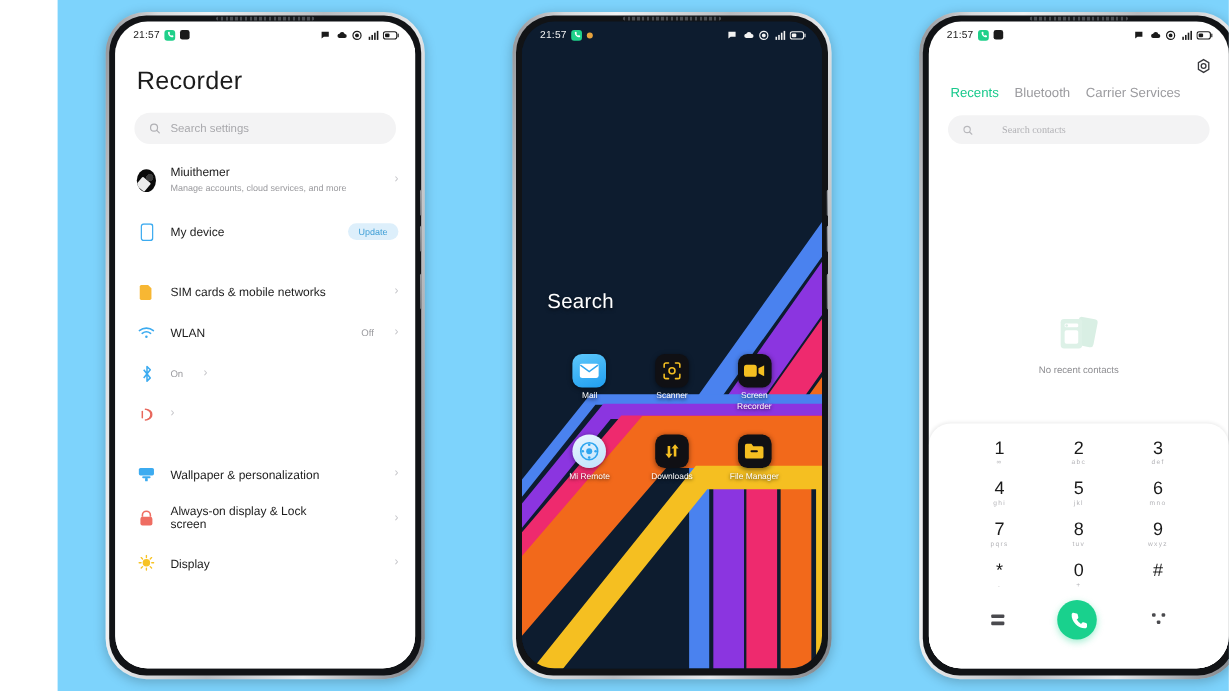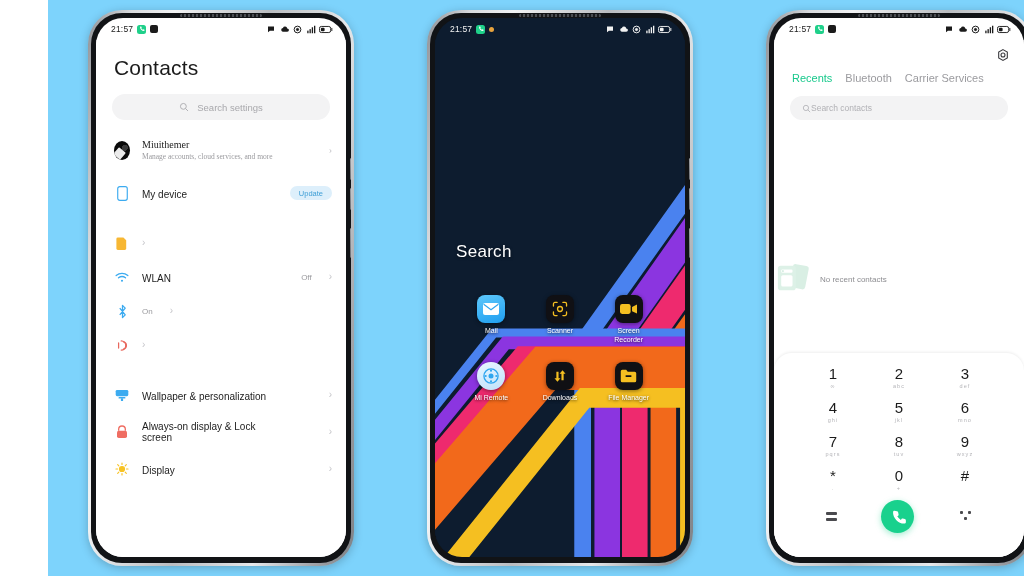--- a/index.html
+++ b/index.html
@@ -73,21 +73,20 @@
   
   .settings-body { height: calc(100% - 22px); background: #fff; padding: 0 0 0 0; }
   .settings-title {
     font-size: 21px; font-weight: 400; color: #1b1b1b;
     padding: 16px 0 0 18px; letter-spacing: .2px;
   }
   .search-pill {
     margin: 14px 16px 0 16px; height: 26px; border-radius: 13px;
     background: #f3f3f4; display: flex; align-items: center; gap: 8px;
     padding: 0 12px;
-    justify-content: center;
   }
   .search-pill .txt { font-size: 9.5px; color: #a8a8ac; }
   .rows { margin-top: 10px; }
   .row {
     display: flex; align-items: center; gap: 12px;
     padding: 0 14px 0 18px; min-height: 34px;
   }
   .row .ic { width: 16px; display: flex; justify-content: center; flex: 0 0 16px; }
   .row .body { flex: 1; min-width: 0; }
   .row .lbl { font-size: 10px; color: #1c1c1c; line-height: 12px; }
@@ -137,26 +136,26 @@
   .ic-remote { background: linear-gradient(160deg,#eaf6ff,#bfe2fb); }
 
   
   .dialer { height: calc(100% - 22px); background: #fff; position: relative; text-align: right; }
   .dial-gear { position: absolute; right: 14px; top: 8px; }
   .tabs { display: flex; gap: 13px; padding: 32px 0 0 18px; align-items: baseline; }
   .tab { font-size: 11px; color: #9b9b9f; }
   .tab.active { color: #18c98c; }
   .dial-search {
     margin: 12px 16px 0 16px; height: 24px; border-radius: 12px;
-    background: #f3f3f4; display: flex; align-items: center; gap: 0; padding: 0 12px;
+    background: #f3f3f4; display: flex; align-items: center; gap: 24px; padding: 0 12px; font-family: Liberation Serif, serif;
   }
   .dial-search .txt { font-size: 8.5px; color: #b1b1b5; }
   .empty {
     position: absolute; top: 222px; left: 0; right: 0;
-    display: flex; flex-direction: row; align-items: center; gap: 8px;
+    display: flex; flex-direction: column; align-items: center; gap: 8px;
   }
   .empty-lbl { font-size: 8px; color: #8d8d91; }
   .keypad-sheet {
     position: absolute; left: 0; right: 0; bottom: 0; top: 313px;
     background: #fff; border-radius: 18px 18px 0 0;
     box-shadow: 0 -1px 3px rgba(0,0,0,.07);
   }
   .keys {
     display: grid; grid-template-columns: repeat(3,1fr);
     padding: 12px 26px 0 26px; row-gap: 9px;
@@ -225,32 +224,32 @@
               </svg>
             <svg class="sb-ico" width="14" height="9" viewBox="0 0 30 16" fill="none" stroke="#1b1b1b" stroke-width="2">
                 <rect x="1" y="1.5" width="24" height="13" rx="4"></rect>
                 <rect x="4" y="4.5" width="8" height="7" rx="2" fill="#1b1b1b" stroke="none"></rect>
                 <path d="M27.5 5.5v5" stroke-linecap="round"></path>
               </svg>
           </div>
         </div>
 
         <div class="settings-body">
-          <div class="settings-title">Contacts</div>
+          <div class="settings-title">Recorder</div>
 
           <div class="search-pill">
             <svg width="10" height="10" viewBox="0 0 24 24" fill="none" stroke="#b0b0b4" stroke-width="2.4">
                 <circle cx="10.5" cy="10.5" r="7"></circle>
                 <path d="M16 16l5 5" stroke-linecap="round"></path>
               </svg>
             <span class="txt">Search settings</span>
           </div>
 
           <div class="rows">
-            <div class="row row-tall" style="margin-top:10px;font-family:Liberation Serif, serif;">
+            <div class="row row-tall" style="margin-top:10px;">
               <span class="ic">
                   <span class="avatar"></span>
                 </span>
               <span class="body">
                 <span class="lbl" style="display:block;font-weight:400;">Miuithemer</span>
                 <span class="sub" style="display:block;">Manage accounts, cloud services, and more</span>
               </span>
               <span class="chev">›</span>
             </div>
 
@@ -265,20 +264,21 @@
             </div>
 
             <div class="gap"></div>
 
             <div class="row">
               <span class="ic">
                 <svg width="12" height="14" viewBox="0 0 16 20" fill="#f7b733">
                     <path d="M2 2h8l4 4v12a2 2 0 0 1-2 2H2a2 2 0 0 1-2-2V4a2 2 0 0 1 2-2z"></path>
                   </svg>
               </span>
+              <span class="body"><span class="lbl">SIM cards &amp; mobile networks</span></span>
               <span class="chev">›</span>
             </div>
 
             <div class="row">
               <span class="ic">
                 <svg width="14" height="11" viewBox="0 0 24 18" fill="none" stroke="#3cabf0" stroke-width="2.3" stroke-linecap="round">
                     <path d="M2 5.5a16 16 0 0 1 20 0"></path>
                     <path d="M6 9.5a10 10 0 0 1 12 0"></path>
                     <circle cx="12" cy="14.5" r="1.8" fill="#3cabf0" stroke="none"></circle>
                   </svg>

